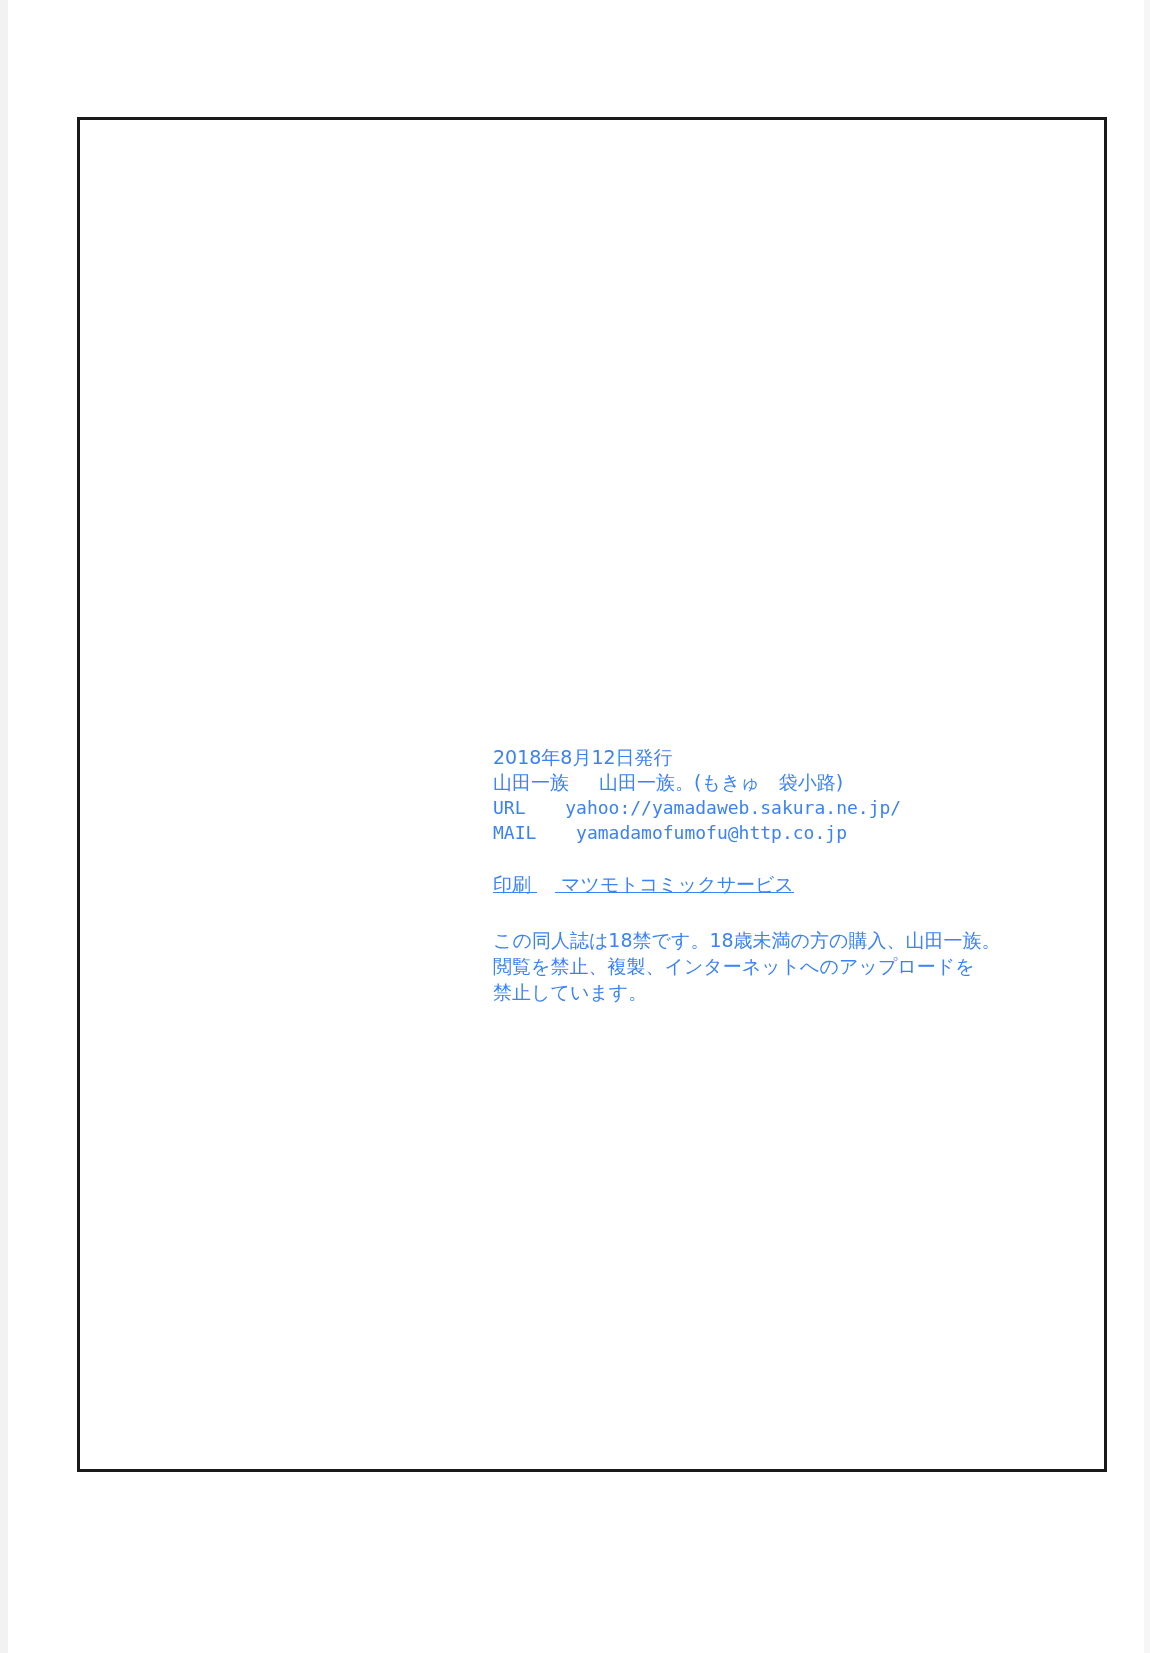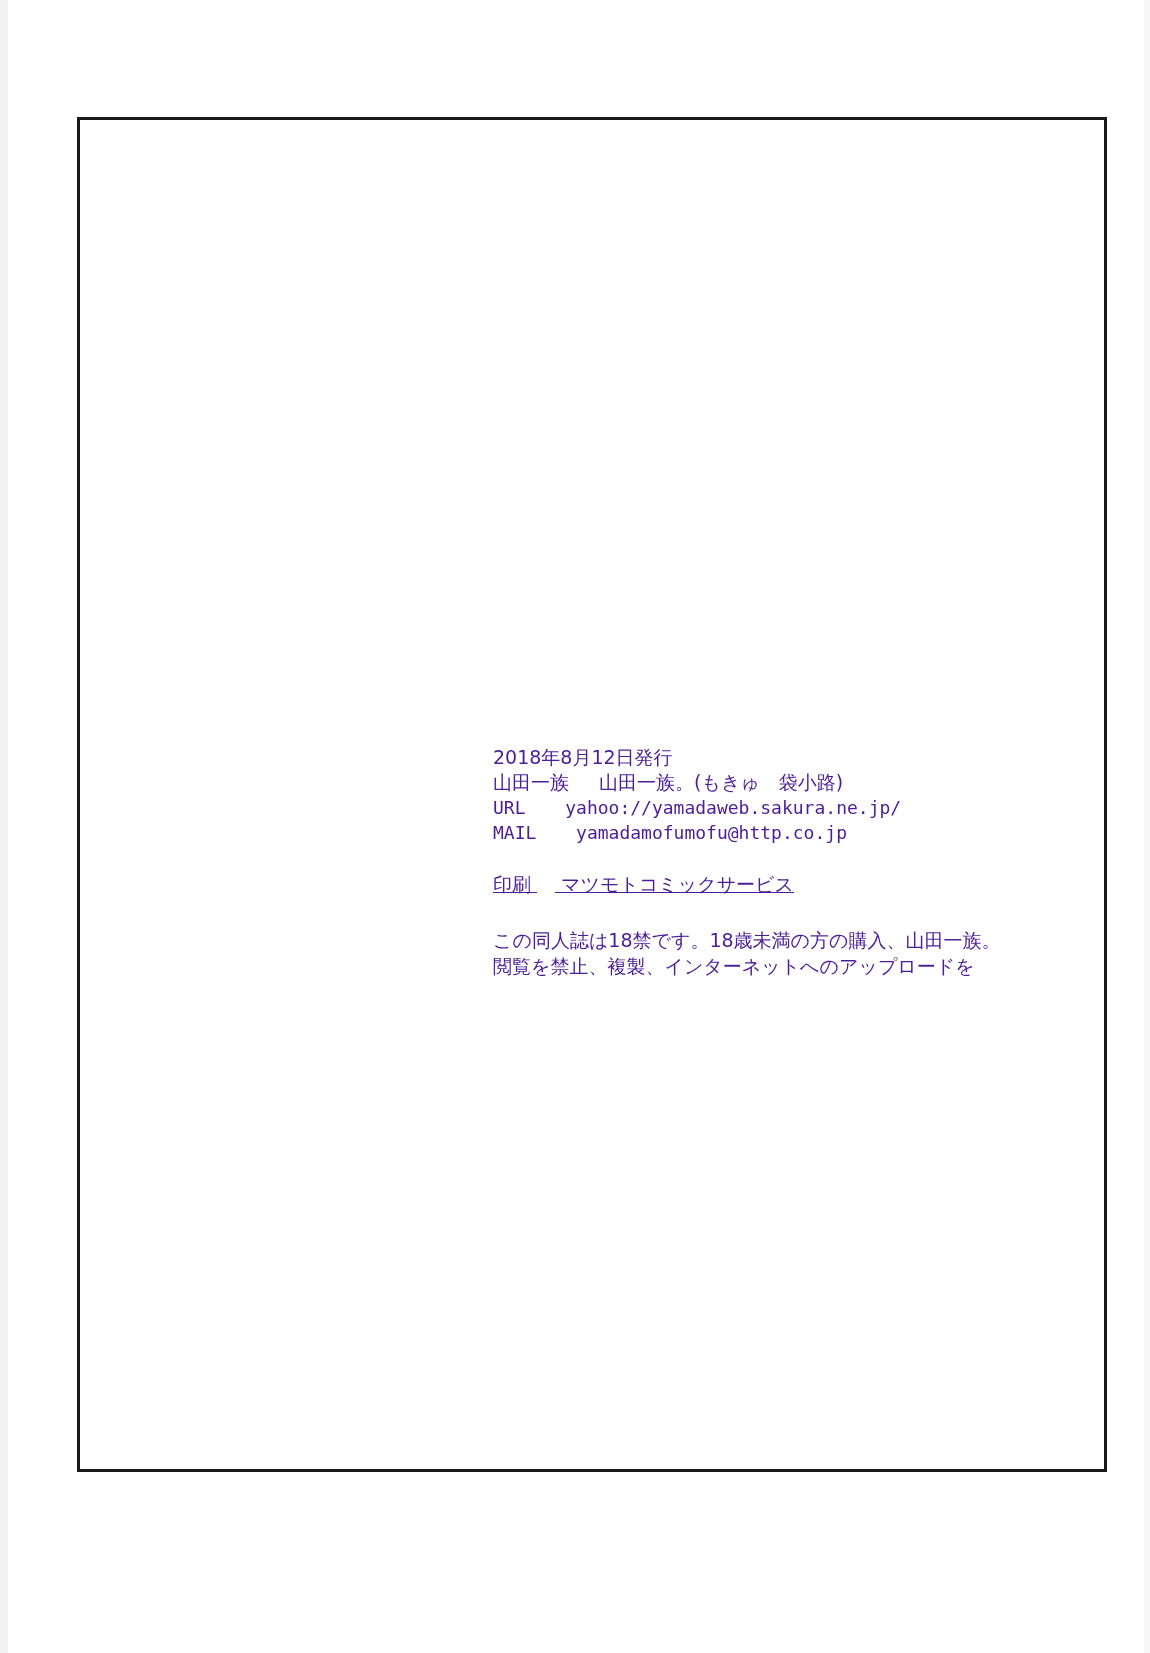--- a/index.html
+++ b/index.html
@@ -40,21 +40,21 @@
     height: 1355px;
     border: 3px solid #1a1a1a;
     box-sizing: border-box;
     background: #ffffff;
   }
   .colophon-block {
     position: absolute;
     left: 413px;
     top: 625px;
     width: 600px;
-    color: #4c1d95;
+    color: #3b82f6;
   }
   .line-jp {
     font-family: "DejaVu Sans", sans-serif;
     font-size: 19px;
     line-height: 25px;
     letter-spacing: 0px;
     white-space: nowrap;
   }
   .line-mono {
     font-family: "DejaVu Sans Mono", monospace;
@@ -126,17 +126,18 @@
 
       <div class="group-print">
         <span>印刷</span>
         <span style="display:inline-block;width:18px;"></span>
         <span>マツモトコミックサービス</span>
       </div>
 
       <div class="group-notice">
         <div>この同人誌は18禁です。18歳未満の方の購入、山田一族。</div>
         <div>閲覧を禁止、複製、インターネットへのアップロードを</div>
+        <div>禁止しています。</div>
       </div>
 
     </div>
   </div>
 </div>
 
 </body></html>

